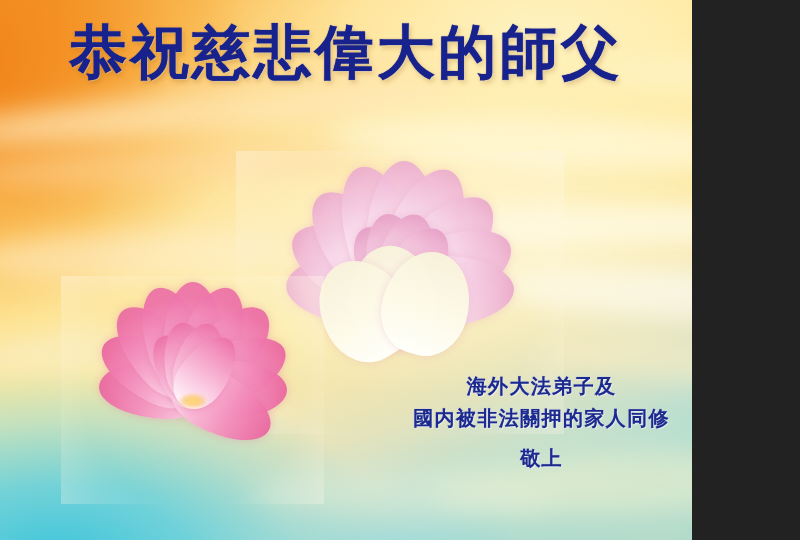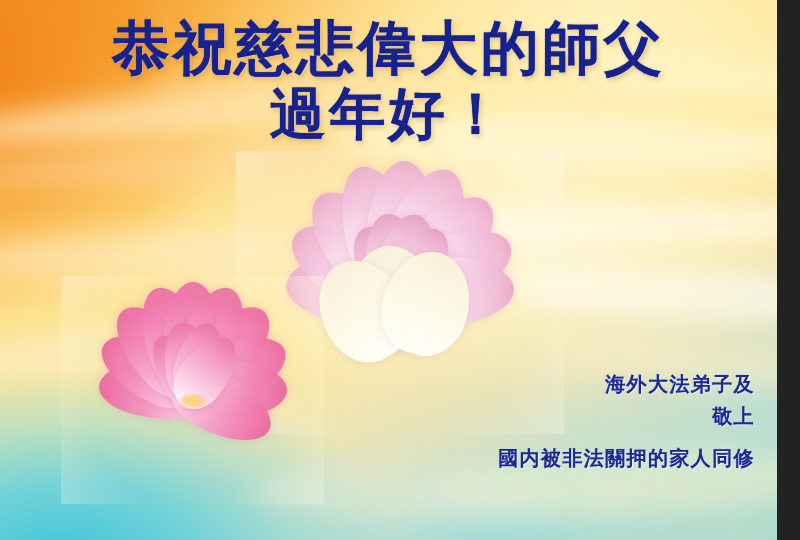--- a/index.html
+++ b/index.html
@@ -1,21 +1,20 @@
 <!DOCTYPE html>
 <html><head>
 <meta charset="utf-8">
 <style>
   html,body{margin:0;padding:0;background:#222;}
   .canvas{
     position:relative;
-    width:753px;height:540px;
+    width:692px;height:540px;
     overflow:hidden;
-    font-family:Liberation Mono, monospace;
-    padding-left:24px;
+    font-family:Liberation Serif, serif;
   }
 
   
   .bg-base{
     position:absolute;inset:0;
     background:
       linear-gradient(160deg,
         #f59325 0%,
         #f8a534 10%,
         #fcc55c 22%,
@@ -177,21 +176,21 @@
       1px 1px 0 rgba(255,255,255,.30),
       2px 3px 5px rgba(150,95,20,.28);
   }
   .title-line-1{font-size:58px;}
   .title-line-2{font-size:56px;margin-top:6px;}
 
   .signature{
     position:absolute;
     right:22px;
     top:376px;
-    text-align:right;
+    text-align:center;
     color:#1b2a8e;
     font-weight:bold;
     font-size:20px;
     line-height:1.0;
     letter-spacing:.07em;
     pointer-events:none;
   }
   .sig-line{
     text-shadow:
       0 0 2px rgba(255,255,255,.85),
@@ -260,22 +259,21 @@
     <div class="petal" style="transform:translate(-50%,-100%) rotate(118deg) translateY(22px);"></div>
     <div class="petal inner" style="transform:translate(-50%,-100%) rotate(-32deg) translateY(18px);"></div>
     <div class="petal inner" style="transform:translate(-50%,-100%) rotate(-10deg) translateY(12px);"></div>
     <div class="petal inner" style="transform:translate(-50%,-100%) rotate(14deg) translateY(12px);"></div>
     <div class="petal inner" style="transform:translate(-50%,-100%) rotate(36deg) translateY(18px);"></div>
     <div class="center"></div>
   </div>
 
   <div class="title-block">
     <div class="title-line title-line-1">恭祝慈悲偉大的師父</div>
-    <div class="title-line title-line-2">過年好！</div>
   </div>
 
   <div class="signature">
     <div class="sig-line sig-l1">海外大法弟子及</div>
+    <div class="sig-line sig-l2">國内被非法關押的家人同修</div>
     <div class="sig-line sig-l3">敬上</div>
-    <div class="sig-line sig-l2">國内被非法關押的家人同修</div>
   </div>
 
 </div>
 
 </body></html>

